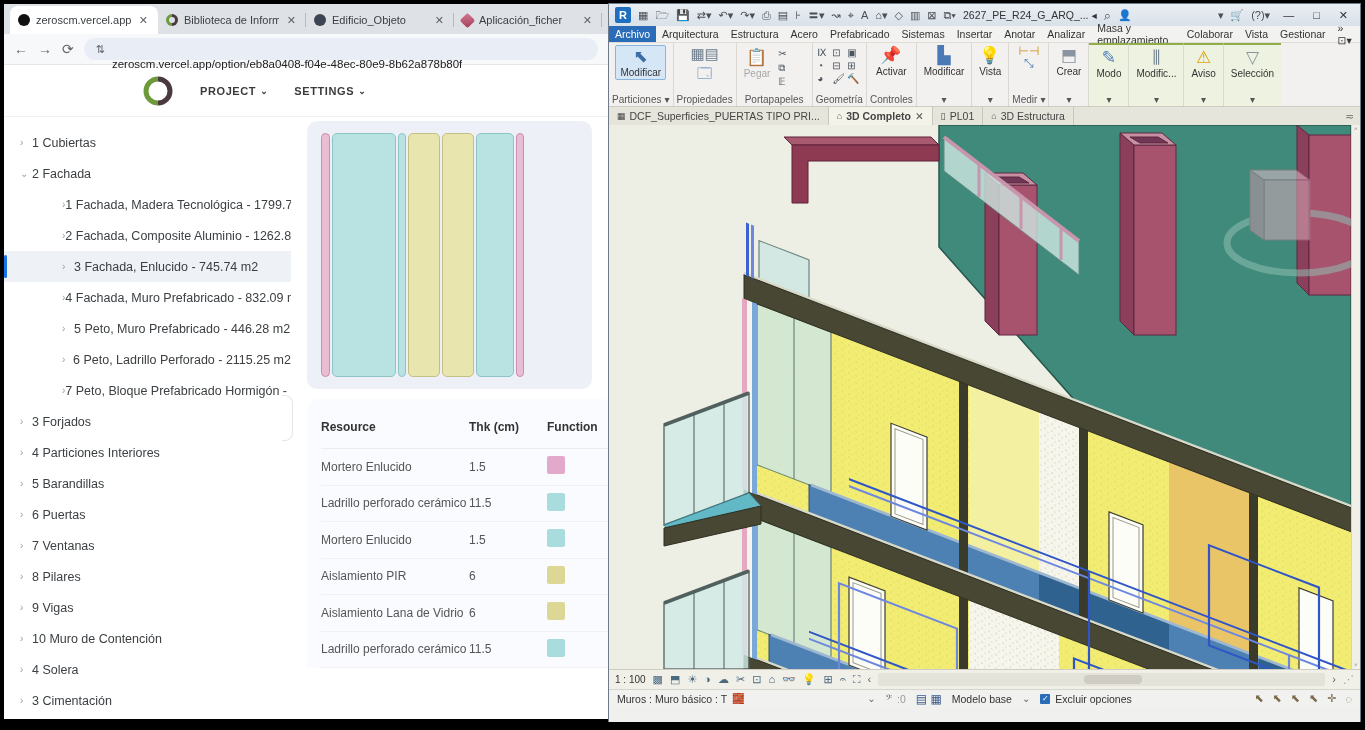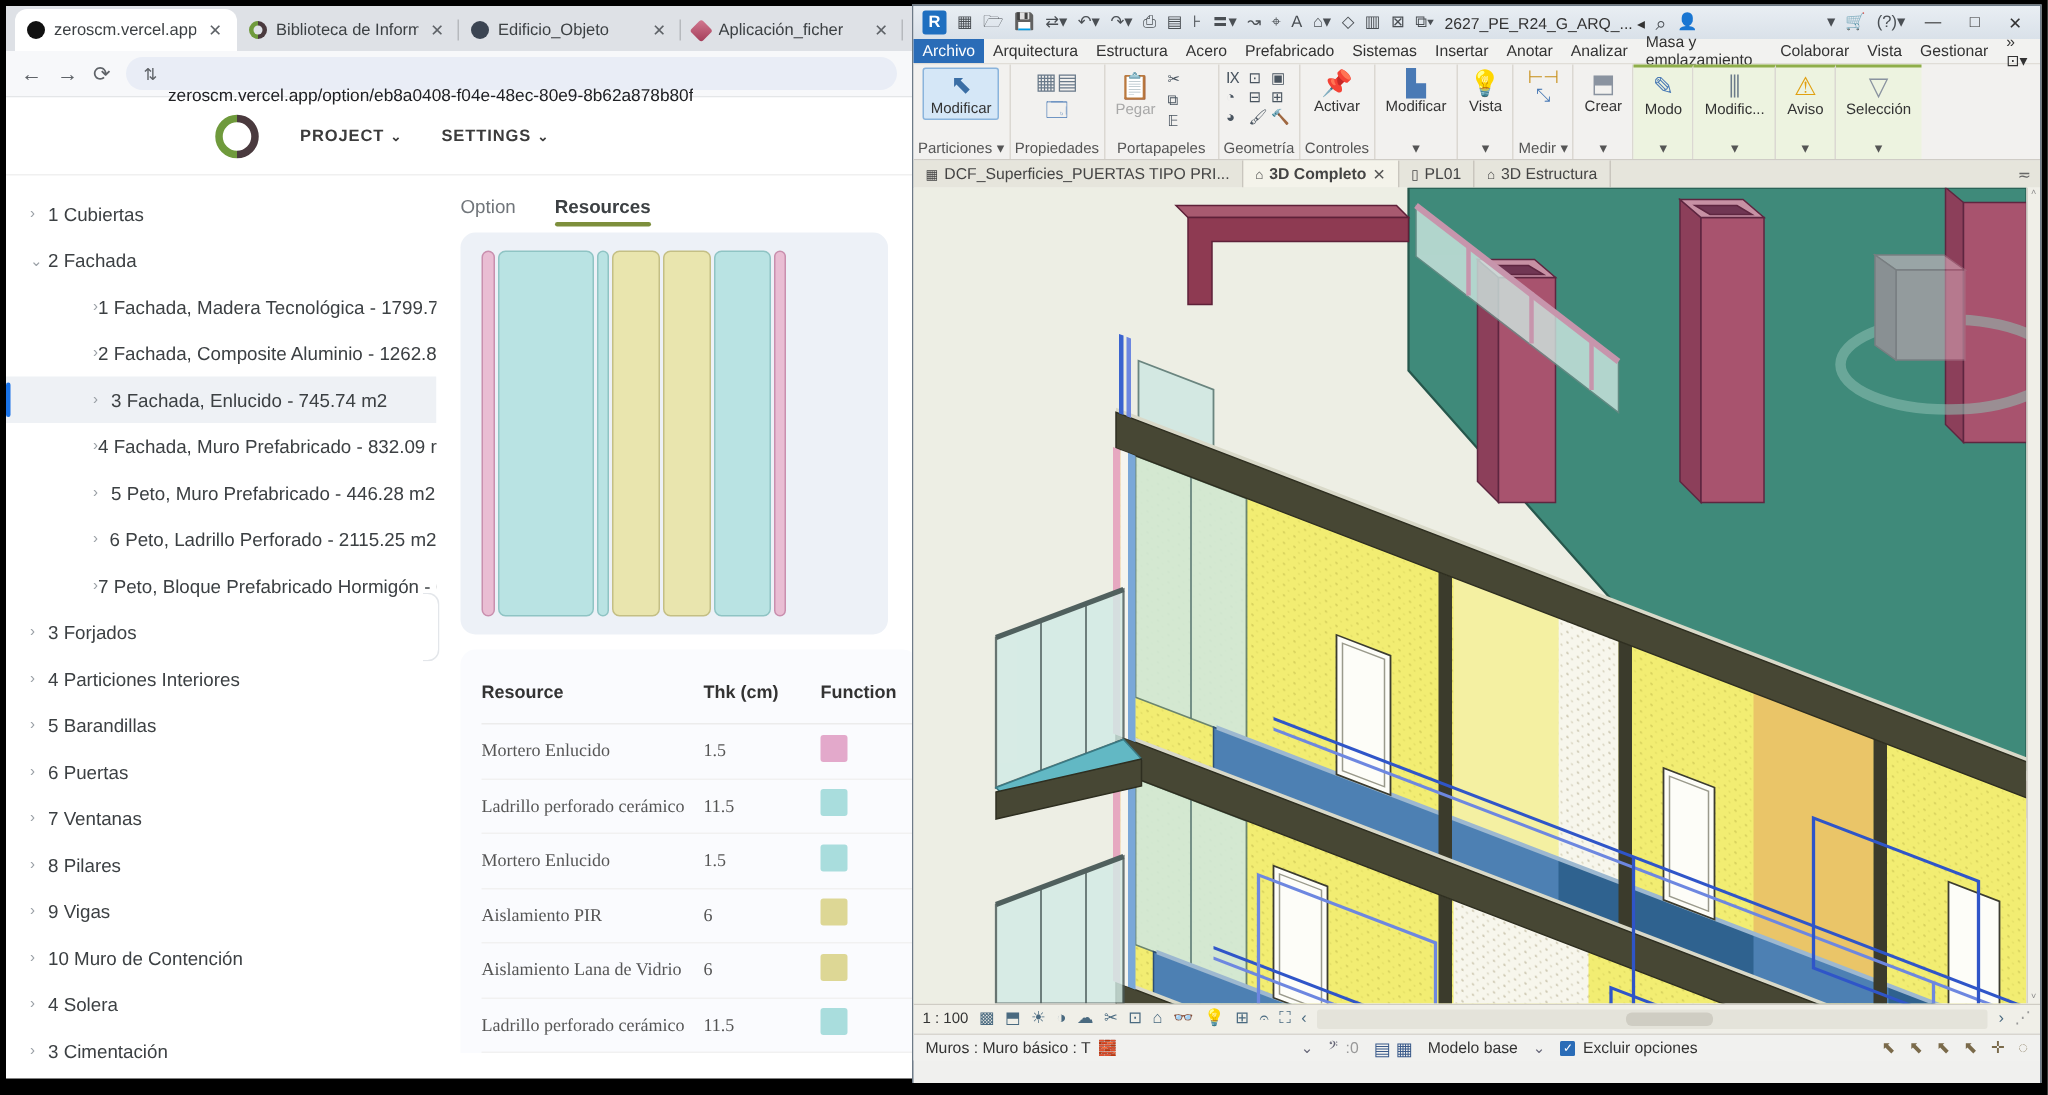--- a/index.html
+++ b/index.html
@@ -46,21 +46,21 @@
   .ptab.active::after { content:""; position:absolute; left:0; right:0; bottom:4px; height:3px; background:#7d8f3c; border-radius:2px; }
   .diagcard { width:285px; height:268px; background:#edf1f7; border-radius:10px; padding:12px 14px; }
   .bars { display:flex; gap:2px; height:244px; }
   .bar { border-radius:5px; border:1px solid rgba(90,90,90,.35); }
   .collapser { position:absolute; left:-9px; top:278px; width:11px; height:46px; background:#fff; border:1px solid #e3e6ea; border-left:none; border-radius:0 8px 8px 0; }
   .tablecard { margin-top:10px; width:305px; background:#fafbfe; border-radius:10px 10px 0 0; padding:6px 0 0 14px; }
   .thead { display:flex; height:44px; align-items:center; border-bottom:1px solid #ececec; }
   .thead div { font-size:12px; font-weight:bold; color:#333; }
   .c1 { width:148px; } .c2 { width:78px; } .c3 { width:60px; }
   .trrow { display:flex; height:36.5px; align-items:center; border-bottom:1px solid #f1f1f1; }
-  .trrow div { font-size:12px; color:#555;font-family:Liberation Serif, serif; }
+  .trrow div { font-size:12px; color:#555; }
   .swatch { width:18px; height:18px; border-radius:2px; }
 
   
   #revit { position:absolute; left:608px; top:3px; width:753px; height:719px; background:#f0f0ee; border:1px solid #6d7a87; border-bottom:none; }
   .rtitle { height:22px; background:linear-gradient(#e9eef3,#d9e1e9); display:flex; align-items:center; padding:0 6px; gap:7px; }
   .rlogo { width:16px; height:16px; background:#1e6fc0; color:#fff; font-weight:bold; font-size:11px; text-align:center; line-height:16px; border-radius:2px; flex:none; }
   .qat { display:flex; gap:7px; align-items:center; }
   .qico { font-size:11px; color:#4a4f54; line-height:1; }
   .rdoc { font-size:10.5px; color:#333; white-space:nowrap; }
   .rtitle .spacer { flex:1; }
@@ -249,24 +249,20 @@
           <span class="tlbl">4 Solera</span>
         </div>
 
         <div class="trow lvl0">
           <span class="chev">›</span>
           <span class="tlbl">3 Cimentación</span>
         </div>
       </div>
     <div class="panel">
       <div class="collapser"></div>
-      <div class="ptabs">
-        <span class="ptab">Option</span>
-        <span class="ptab active">Resources</span>
-      </div>
       <div class="diagcard">
         <div class="bars">
 
             <div class="bar" style="background: rgb(233, 189, 211); border-color: rgb(201, 143, 174); width: 9px;"></div>
 
             <div class="bar" style="background: rgb(185, 227, 227); border-color: rgb(143, 196, 196); width: 64px;"></div>
 
             <div class="bar" style="background: rgb(185, 227, 227); border-color: rgb(143, 196, 196); width: 8px;"></div>
 
             <div class="bar" style="background: rgb(233, 229, 174); border-color: rgb(196, 191, 133); width: 32px;"></div>

